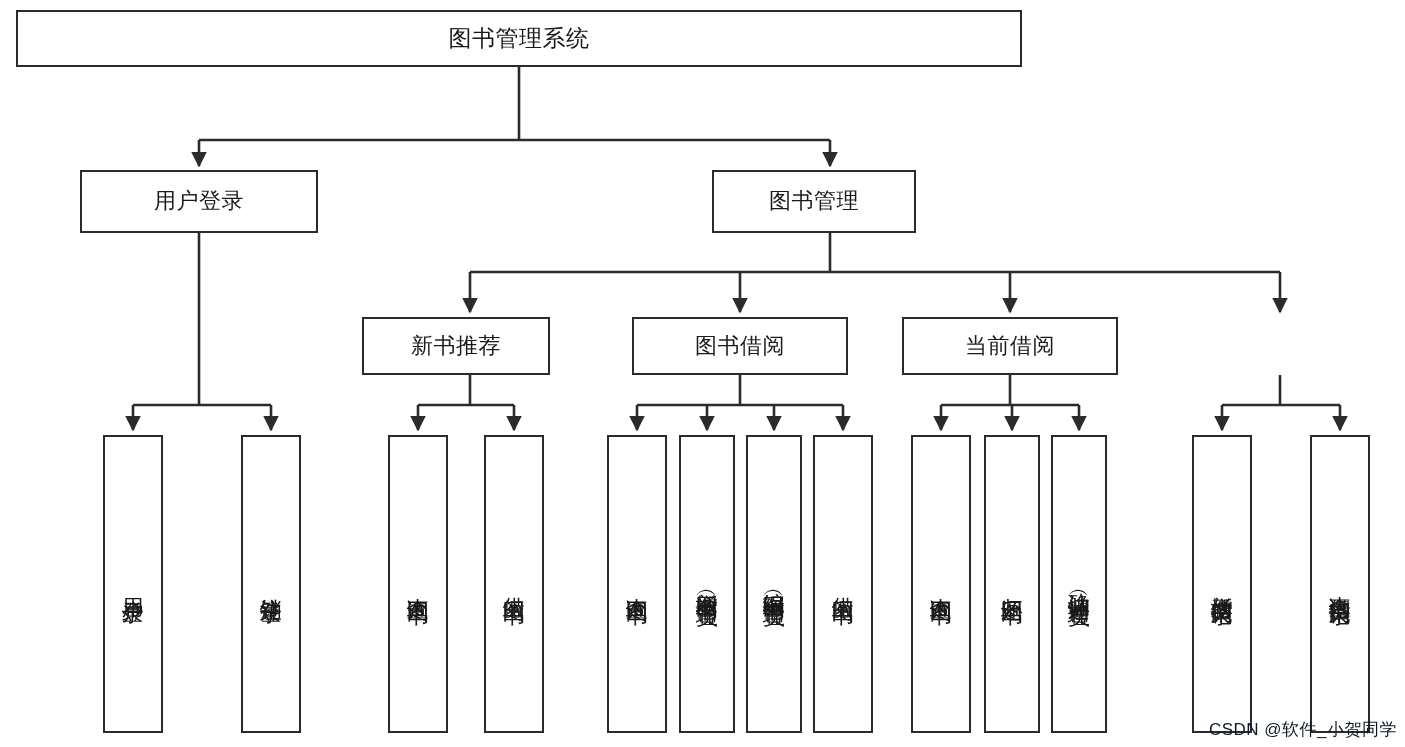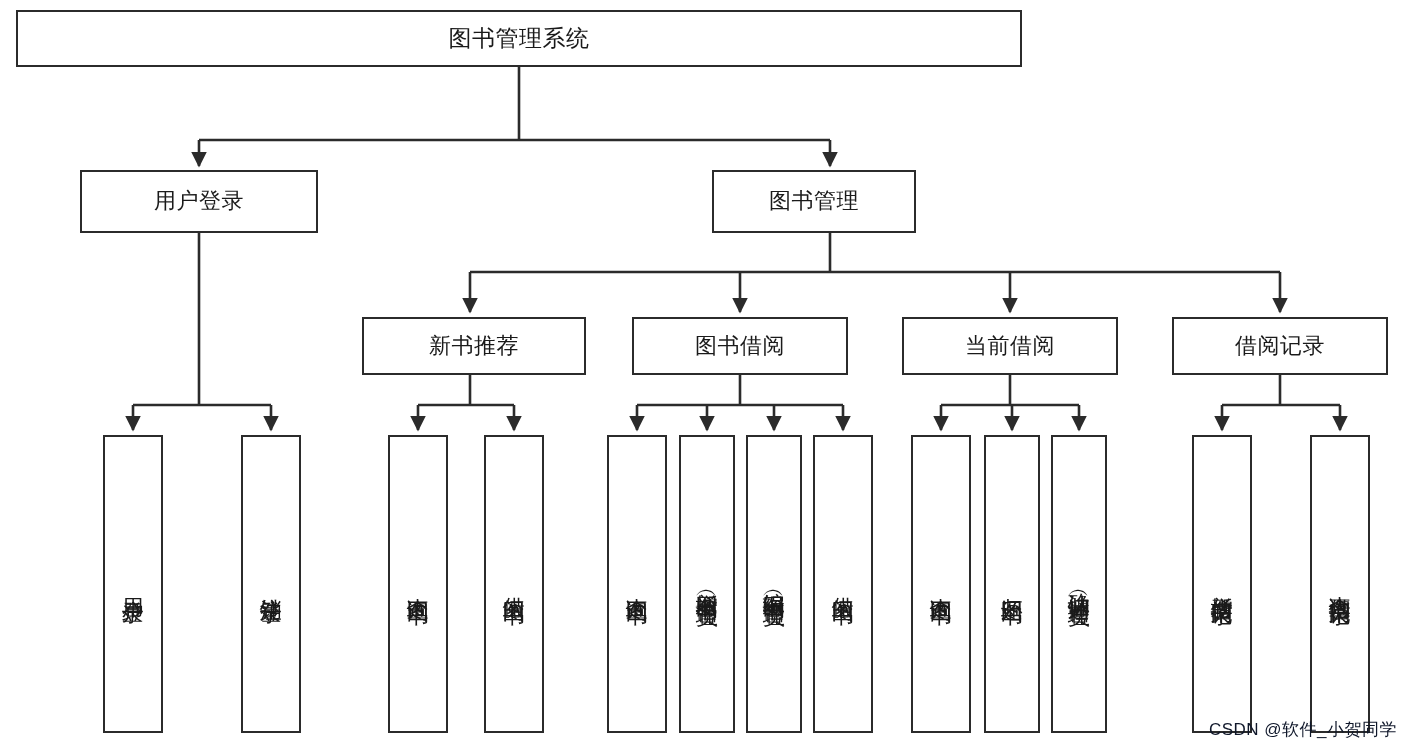--- a/index.html
+++ b/index.html
@@ -129,35 +129,32 @@
   </div>
 
   <div class="node horizontal" style="left:80px; top:170px; width:238px; height:63px;">
     <span class="node-label">用户登录</span>
   </div>
 
   <div class="node horizontal" style="left:712px; top:170px; width:204px; height:63px;">
     <span class="node-label">图书管理</span>
   </div>
 
-  <div class="node horizontal" style="left:362px; top:317px; width:224px; height:58px;">
+  <div class="node horizontal" style="left:362px; top:317px; width:188px; height:58px;">
     <span class="node-label">新书推荐</span>
   </div>
 
   <div class="node horizontal" style="left:902px; top:317px; width:216px; height:58px;">
     <span class="node-label">当前借阅</span>
   </div>
 
   <div class="node horizontal" style="left:632px; top:317px; width:216px; height:58px;">
     <span class="node-label">图书借阅</span>
   </div>
 
-  <div class="node horizontal" style="left:1172px; top:317px; width:216px; height:58px;">
-    <span class="node-label">借阅记录</span>
-  </div>
 
   <div class="node vertical" style="left:103px; top:435px; width:60px; height:298px;">
     <span class="node-label">用户登录</span>
   </div>
 
   <div class="node vertical" style="left:241px; top:435px; width:60px; height:298px;">
     <span class="node-label">注销登录</span>
   </div>
 
   <div class="node vertical" style="left:388px; top:435px; width:60px; height:298px;">

